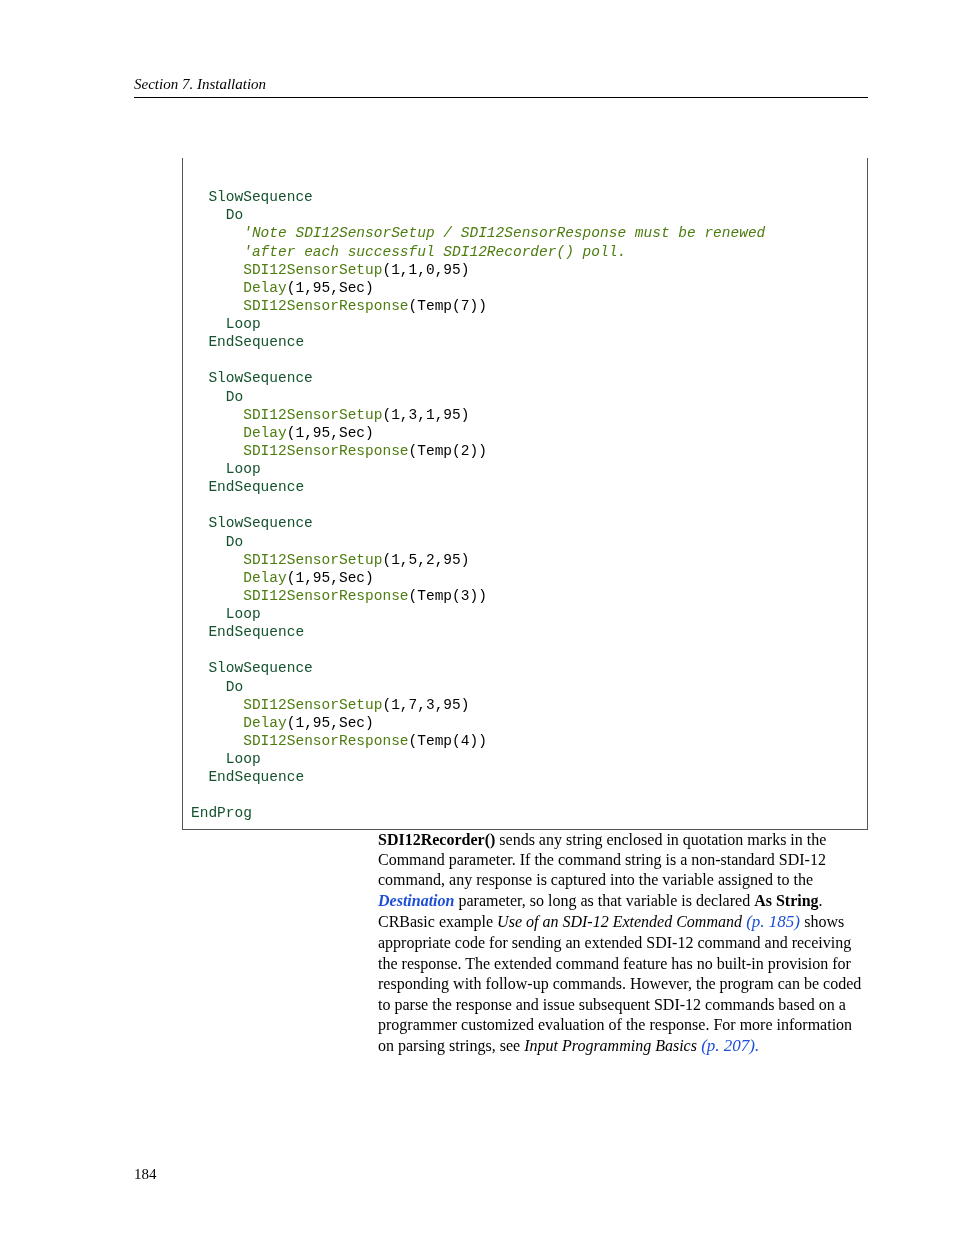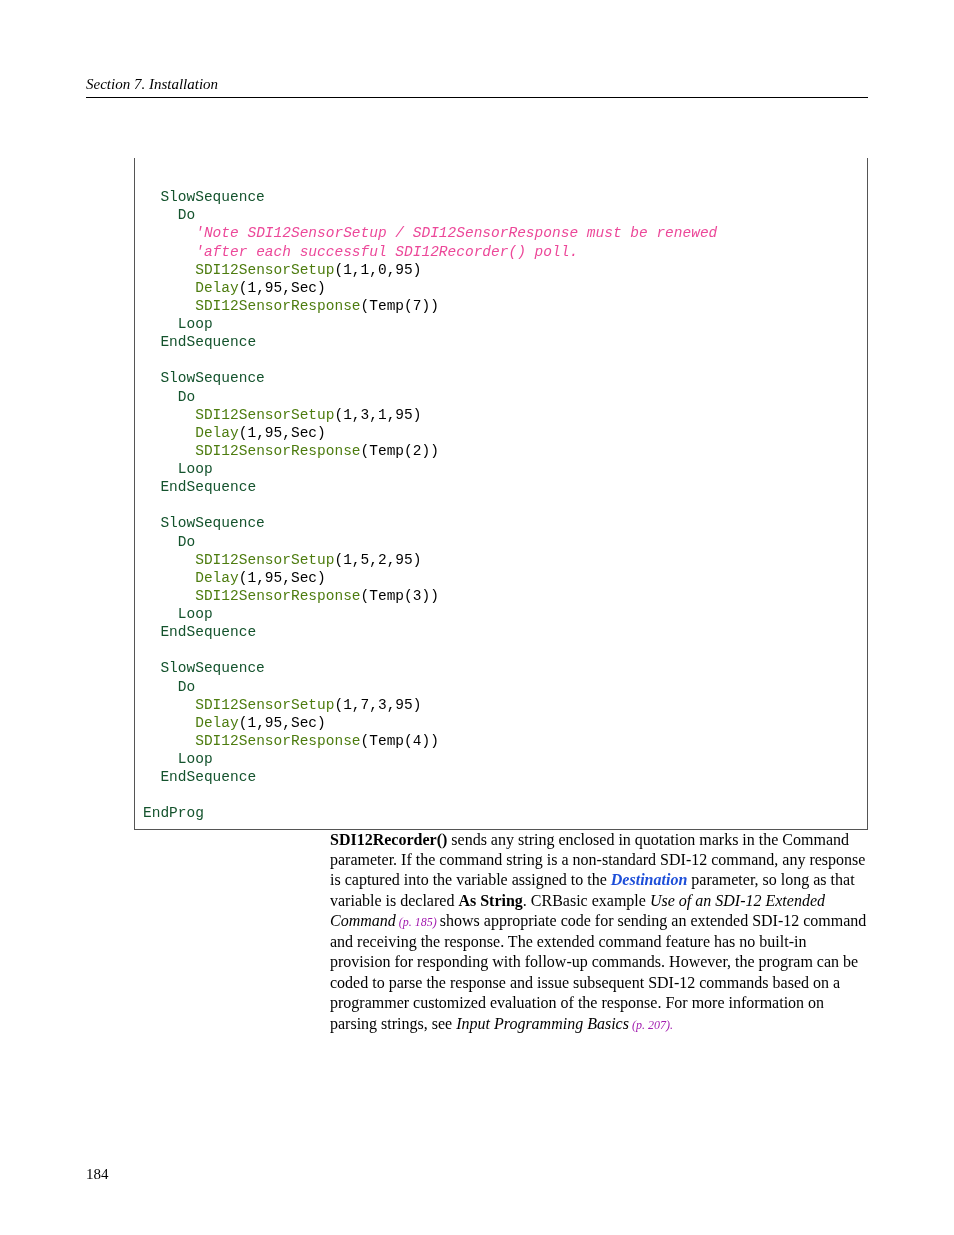--- a/index.html
+++ b/index.html
@@ -8,20 +8,21 @@
     background: #ffffff;
     font-family: "Times New Roman", Times, serif;
     color: #000000;
     width: 954px;
   }
   .page {
     padding: 76px 86px 60px 86px;
     box-sizing: border-box;
     min-height: 1235px;
     position: relative;
+    margin-left: 48px;
   }
   .header-line {
     font-style: italic;
     font-family: "Times New Roman", Times, serif;
     font-size: 15px;
     border-bottom: 1px solid #000;
     padding-bottom: 4px;
     margin-bottom: 60px;
   }
   .code-box {
@@ -30,42 +31,42 @@
     border-bottom: 1px solid #555;
     margin-left: 48px;
     padding: 12px 8px 6px 8px;
     font-family: Consolas, "Courier New", monospace;
     font-size: 14.5px;
     line-height: 1.25;
     white-space: pre;
     overflow: hidden;
   }
   .code-box .kw { color: #14532d; }
-  .code-box .cm { color: #ec4899; font-style: italic; text-align: center; }
+  .code-box .cm { color: #4d7c0f; font-style: italic; text-align: center; }
   .code-box .fn { color: #4d7c0f; }
   .code-box .plain { color: #000000; }
   .section-heading {
     font-family: "Times New Roman", Times, serif;
     font-style: italic;
     font-weight: bold;
     font-size: 17px;
     margin: 26px 0 10px 244px;
   }
   .body-para {
     font-family: "Times New Roman", Times, serif;
     font-size: 16px;
     line-height: 1.28;
     margin-left: 244px;
     margin-right: 0;
     text-align: left;
   }
   .body-para .bold { font-weight: bold; }
   .body-para .ital { font-style: italic; }
   .body-para .dest { color: #1d4ed8; font-weight: bold; font-style: italic; }
-  .body-para .pageref { color: #a21caf; font-style: italic; font-size: 12px; }
+  .body-para .pageref { color: #1d4ed8; font-style: italic; font-size: 17px; }
   .page-number {
     position: absolute;
     left: 86px;
     bottom: 52px;
     font-family: "Times New Roman", Times, serif;
     font-size: 15px;
   }
 </style>
 </head>
 <body>

